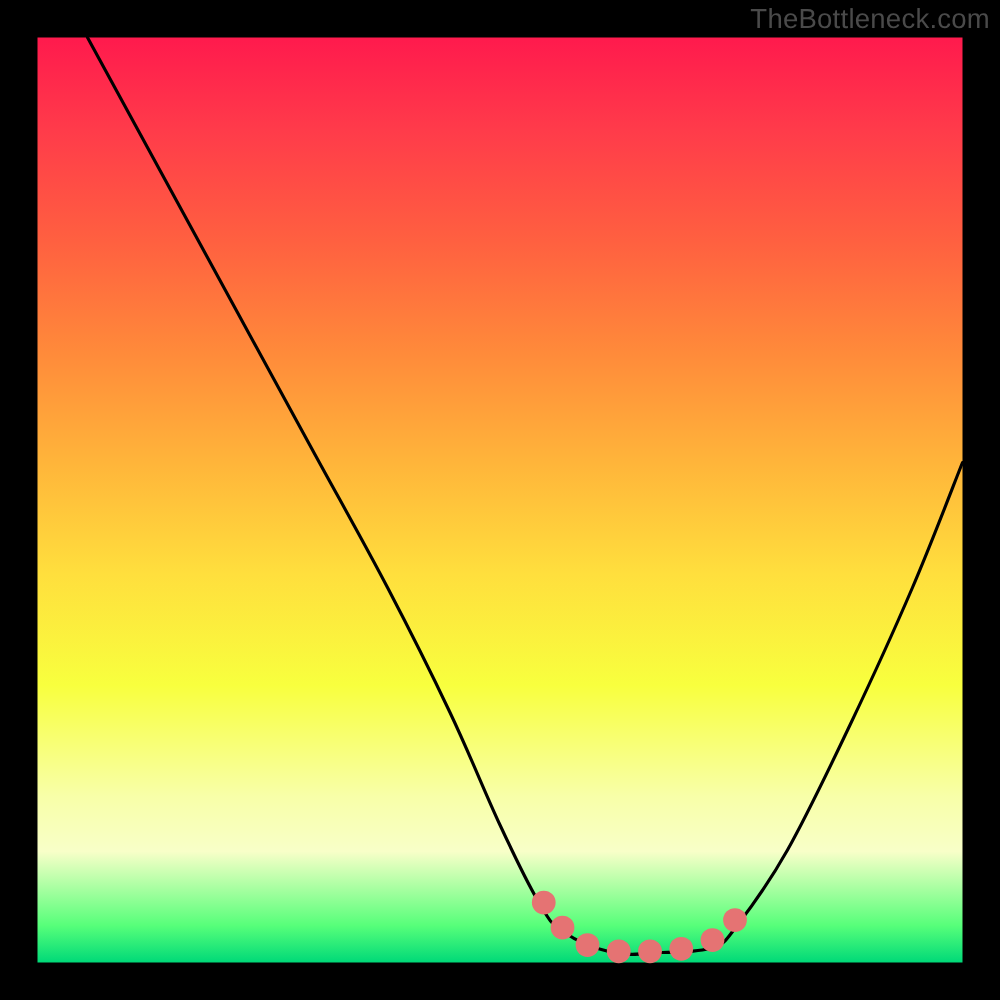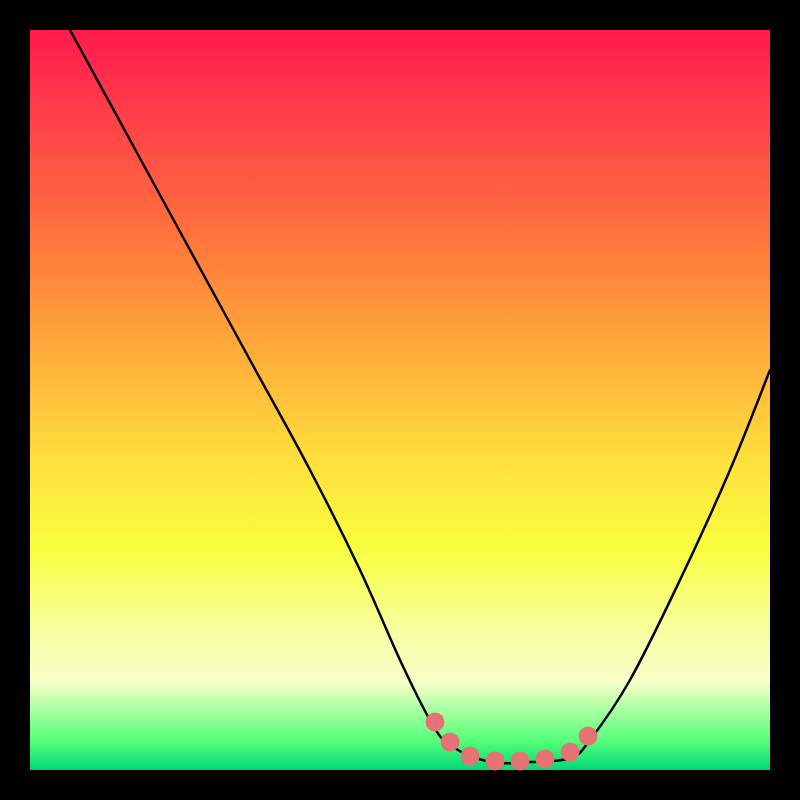--- a/index.html
+++ b/index.html
@@ -51,20 +51,21 @@
     top: 30px;
     width: 740px;
     height: 740px;
     overflow: visible;
   }
 </style>
 </head>
 <body>
 
 <div class="frame">
+  <div class="watermark">TheBottleneck.com</div>
   <div class="plot-area"></div>
   <svg class="curve" viewBox="0 0 740 740">
     <path id="main-curve" fill="none" stroke="#000" stroke-width="2.5" stroke-linecap="round" stroke-linejoin="round" d="M 40 0 C 50.8 19.8, 78.4 70.4, 100 110 C 121.6 149.6, 138.4 180.4, 160 220 C 181.6 259.6, 198.4 290.4, 220 330 C 241.6 369.6, 260.2 402.2, 280 440 C 299.8 477.8, 313.8 505.8, 330 540 C 346.2 574.2, 357.4 603, 370 630 C 382.6 657, 391 674.7, 400 690 C 409 705.3, 409.2 707.44, 420 715 C 430.8 722.56, 445.6 728.94, 460 732 C 474.4 735.06, 485.6 732.72, 500 732 C 514.4 731.28, 529.2 731.96, 540 728 C 550.8 724.04, 549.2 724.04, 560 710 C 570.8 695.96, 583.8 678.8, 600 650 C 616.2 621.2, 632 587.8, 650 550 C 668 512.2, 683.8 477.8, 700 440 C 716.2 402.2, 732.8 358, 740 340"></path>
     <g id="marker-group">
         <circle cx="405" cy="692" r="9.5" fill="#e57373"></circle>
         <circle cx="420" cy="712" r="9.5" fill="#e57373"></circle>
         <circle cx="440" cy="726" r="9.5" fill="#e57373"></circle>
         <circle cx="465" cy="731" r="9.5" fill="#e57373"></circle>
         <circle cx="490" cy="731" r="9.5" fill="#e57373"></circle>
         <circle cx="515" cy="729" r="9.5" fill="#e57373"></circle>

